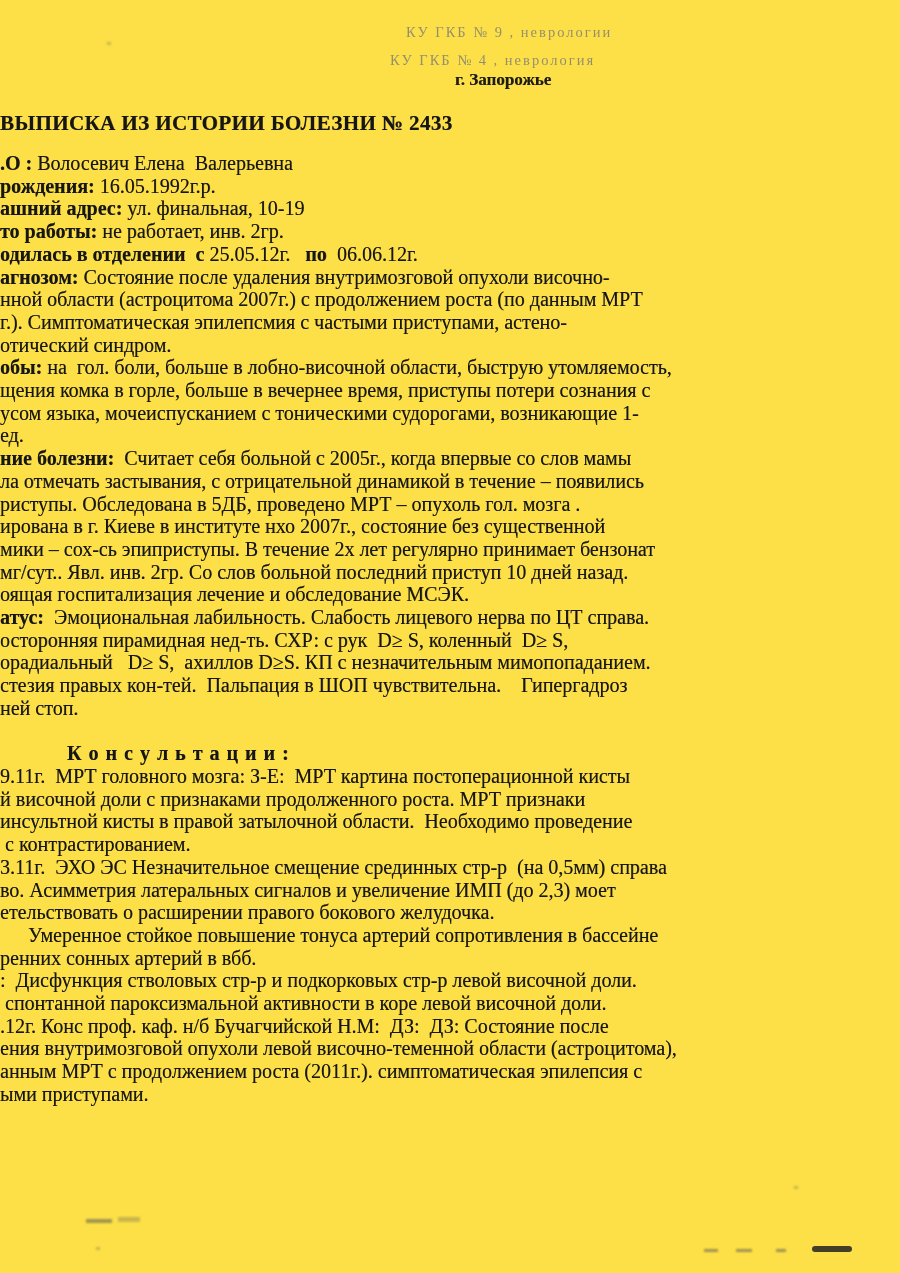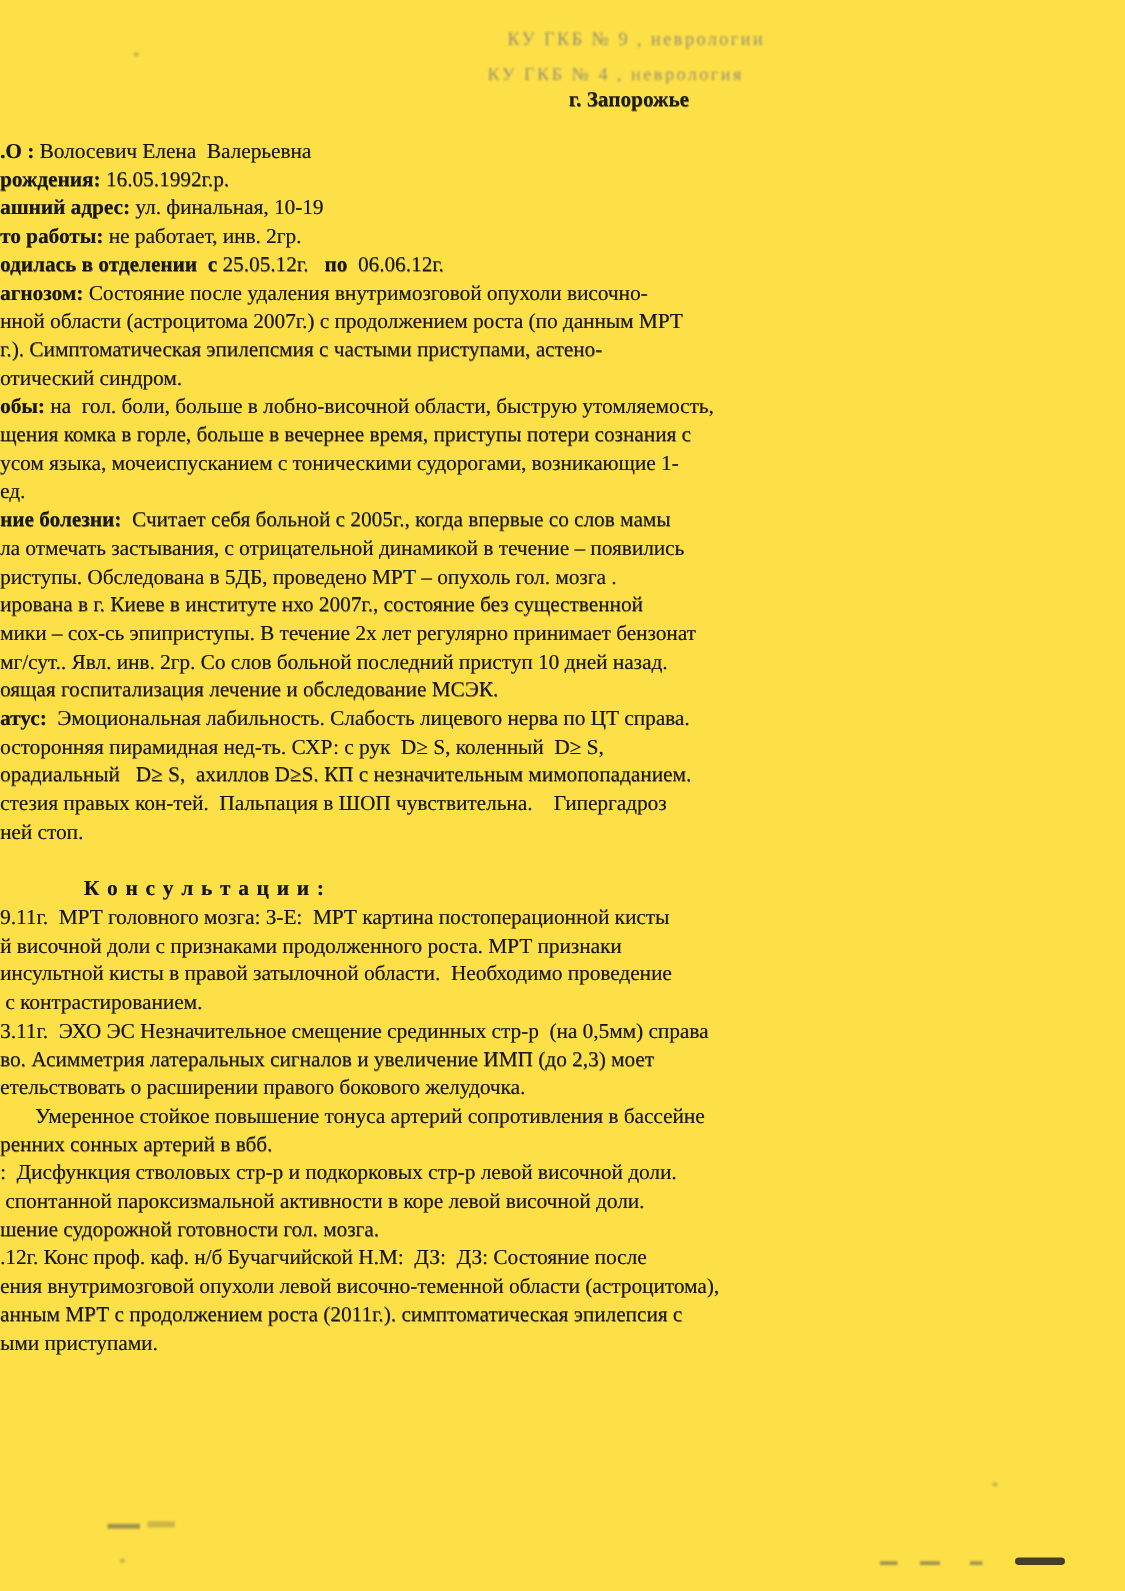--- a/index.html
+++ b/index.html
@@ -32,21 +32,21 @@
     white-space:pre;
   }
   
   .content{position:absolute;left:0;top:110px;width:720px;}
   .doc-title{
     font-size:21px;font-weight:bold;letter-spacing:.4px;
     line-height:26px;margin:0 0 16px 0;
     text-shadow:0.35px 0.35px 0.4px rgba(10,10,10,.55);
     white-space:pre;
   }
-  .body-lines{font-size:17px;line-height:22.7px;}
+  .body-lines{font-size:20px;line-height:22.7px;}
   .line{
     white-space:pre;
     text-shadow:0.3px 0.3px 0.35px rgba(15,15,15,.5);
     min-height:22.7px;
   }
   .line .b{font-weight:bold;}
   .line.indent{padding-left:28px;}
   .line.consult-header{font-weight:bold;padding-left:67px;letter-spacing:1px;}
   
   .artifact{position:absolute;background:#555;filter:blur(1px);opacity:.55;}
@@ -58,20 +58,21 @@
 
 <div class="page">
 
   <div class="stamp">
     <div class="stamp-line l1">КУ ГКБ № 9 , неврологии</div>
     <div class="stamp-line l2">КУ ГКБ № 4 , неврология</div>
     <div class="stamp-city">г. Запорожье</div>
   </div>
 
   <div class="content">
+    <div class="doc-title">ВЫПИСКА ИЗ ИСТОРИИ БОЛЕЗНИ № 2433</div>
     <div class="body-lines">
         <div class="line"><span class="b">.О : </span><span>Волосевич Елена  Валерьевна</span></div>
         <div class="line"><span class="b">рождения:</span><span> 16.05.1992г.р.</span></div>
         <div class="line"><span class="b">ашний адрес:</span><span> ул. финальная, 10-19</span></div>
         <div class="line"><span class="b">то работы:</span><span> не работает, инв. 2гр.</span></div>
         <div class="line"><span class="b">одилась в отделении</span><span>  </span><span class="b">с</span><span> 25.05.12г.   </span><span class="b">по</span><span>  06.06.12г.</span></div>
         <div class="line"><span class="b">агнозом:</span><span> Состояние после удаления внутримозговой опухоли височно-</span></div>
         <div class="line"><span>нной области (астроцитома 2007г.) с продолжением роста (по данным МРТ</span></div>
         <div class="line"><span>г.). Симптоматическая эпилепсмия с частыми приступами, астено-</span></div>
         <div class="line"><span>отический синдром.</span></div>
@@ -97,21 +98,20 @@
         <div class="line"><span>й височной доли с признаками продолженного роста. МРТ признаки</span></div>
         <div class="line"><span>инсультной кисты в правой затылочной области.  Необходимо проведение</span></div>
         <div class="line"><span> с контрастированием.</span></div>
         <div class="line"><span>3.11г.  ЭХО ЭС Незначительное смещение срединных стр-р  (на 0,5мм) справа</span></div>
         <div class="line"><span>во. Асимметрия латеральных сигналов и увеличение ИМП (до 2,3) моет</span></div>
         <div class="line"><span>етельствовать о расширении правого бокового желудочка.</span></div>
         <div class="line indent"><span>Умеренное стойкое повышение тонуса артерий сопротивления в бассейне</span></div>
         <div class="line"><span>ренних сонных артерий в вбб.</span></div>
         <div class="line"><span>:  Дисфункция стволовых стр-р и подкорковых стр-р левой височной доли.</span></div>
         <div class="line"><span> спонтанной пароксизмальной активности в коре левой височной доли.</span></div>
-        <div class="line"><span>шение судорожной готовности гол. мозга.</span></div>
         <div class="line"><span>.12г. Конс проф. каф. н/б Бучагчийской Н.М:  ДЗ:  ДЗ: Состояние после</span></div>
         <div class="line"><span>ения внутримозговой опухоли левой височно-теменной области (астроцитома),</span></div>
         <div class="line"><span>анным МРТ с продолжением роста (2011г.). симптоматическая эпилепсия с</span></div>
         <div class="line"><span>ыми приступами.</span></div>
       </div>
   </div>
 
   <div class="artifact faint" style="left:107px;top:42px;width:4px;height:3px;"></div>
   <div class="artifact" style="left:86px;top:1219px;width:26px;height:4px;"></div>
   <div class="artifact faint" style="left:118px;top:1217px;width:22px;height:5px;"></div>

